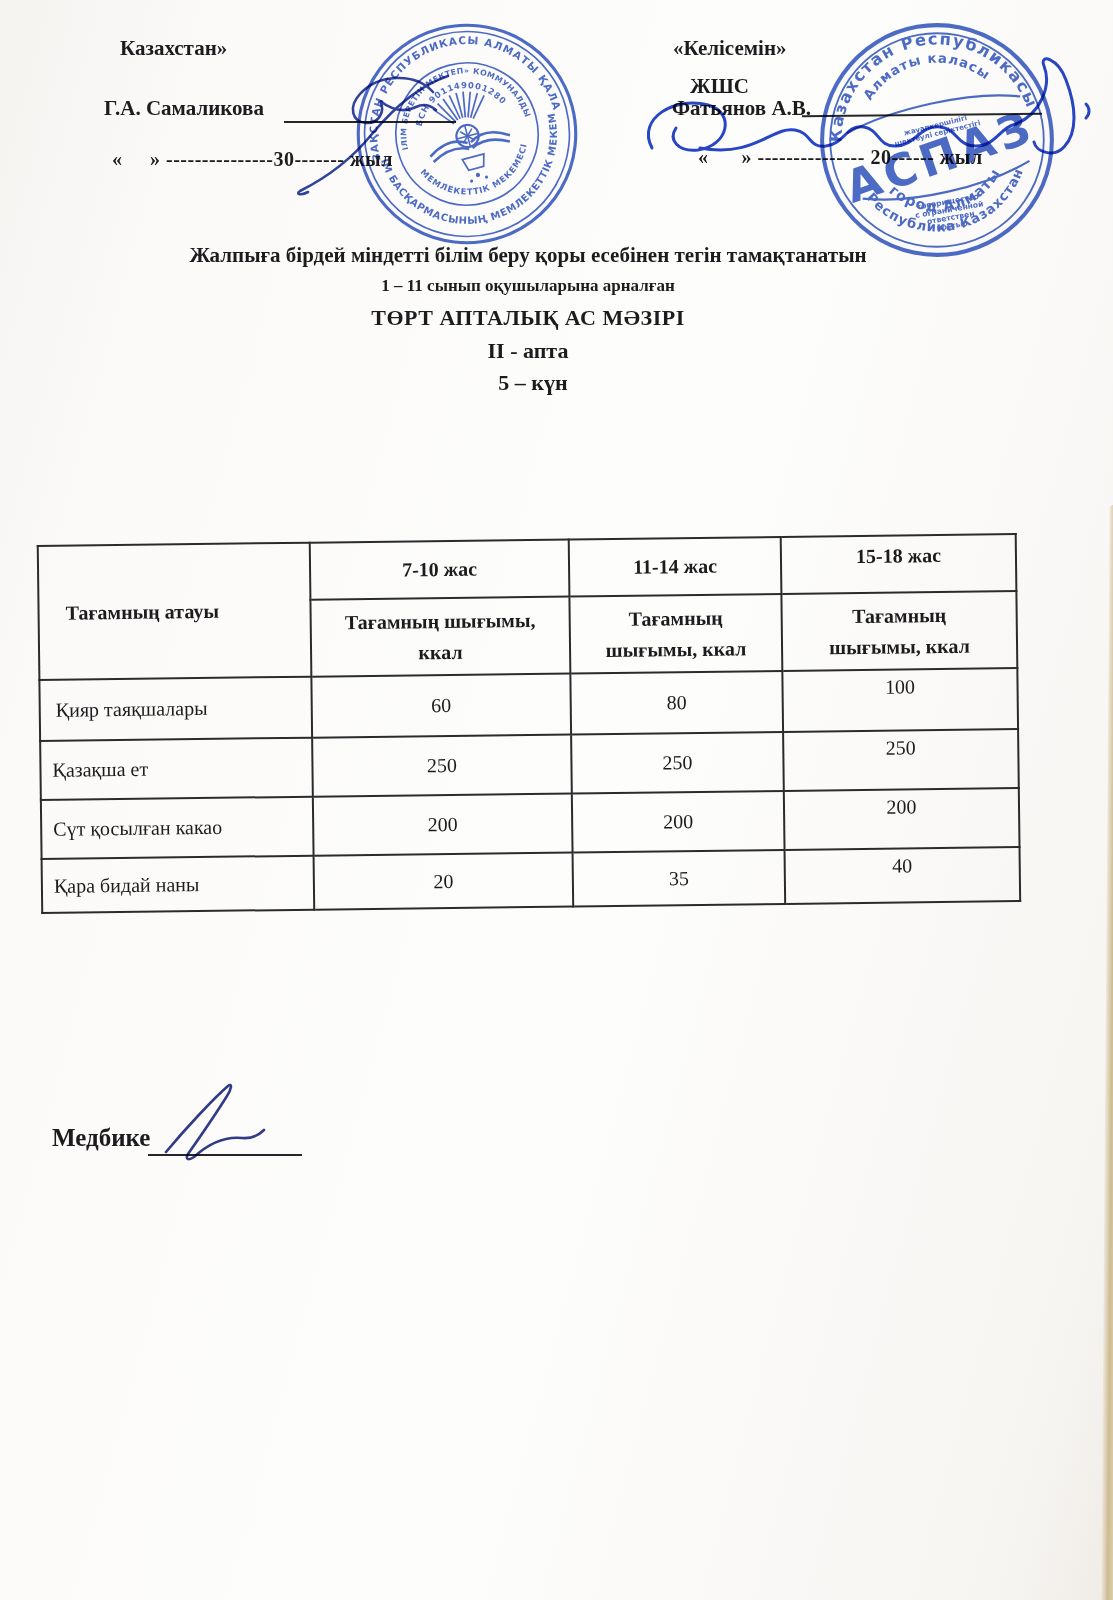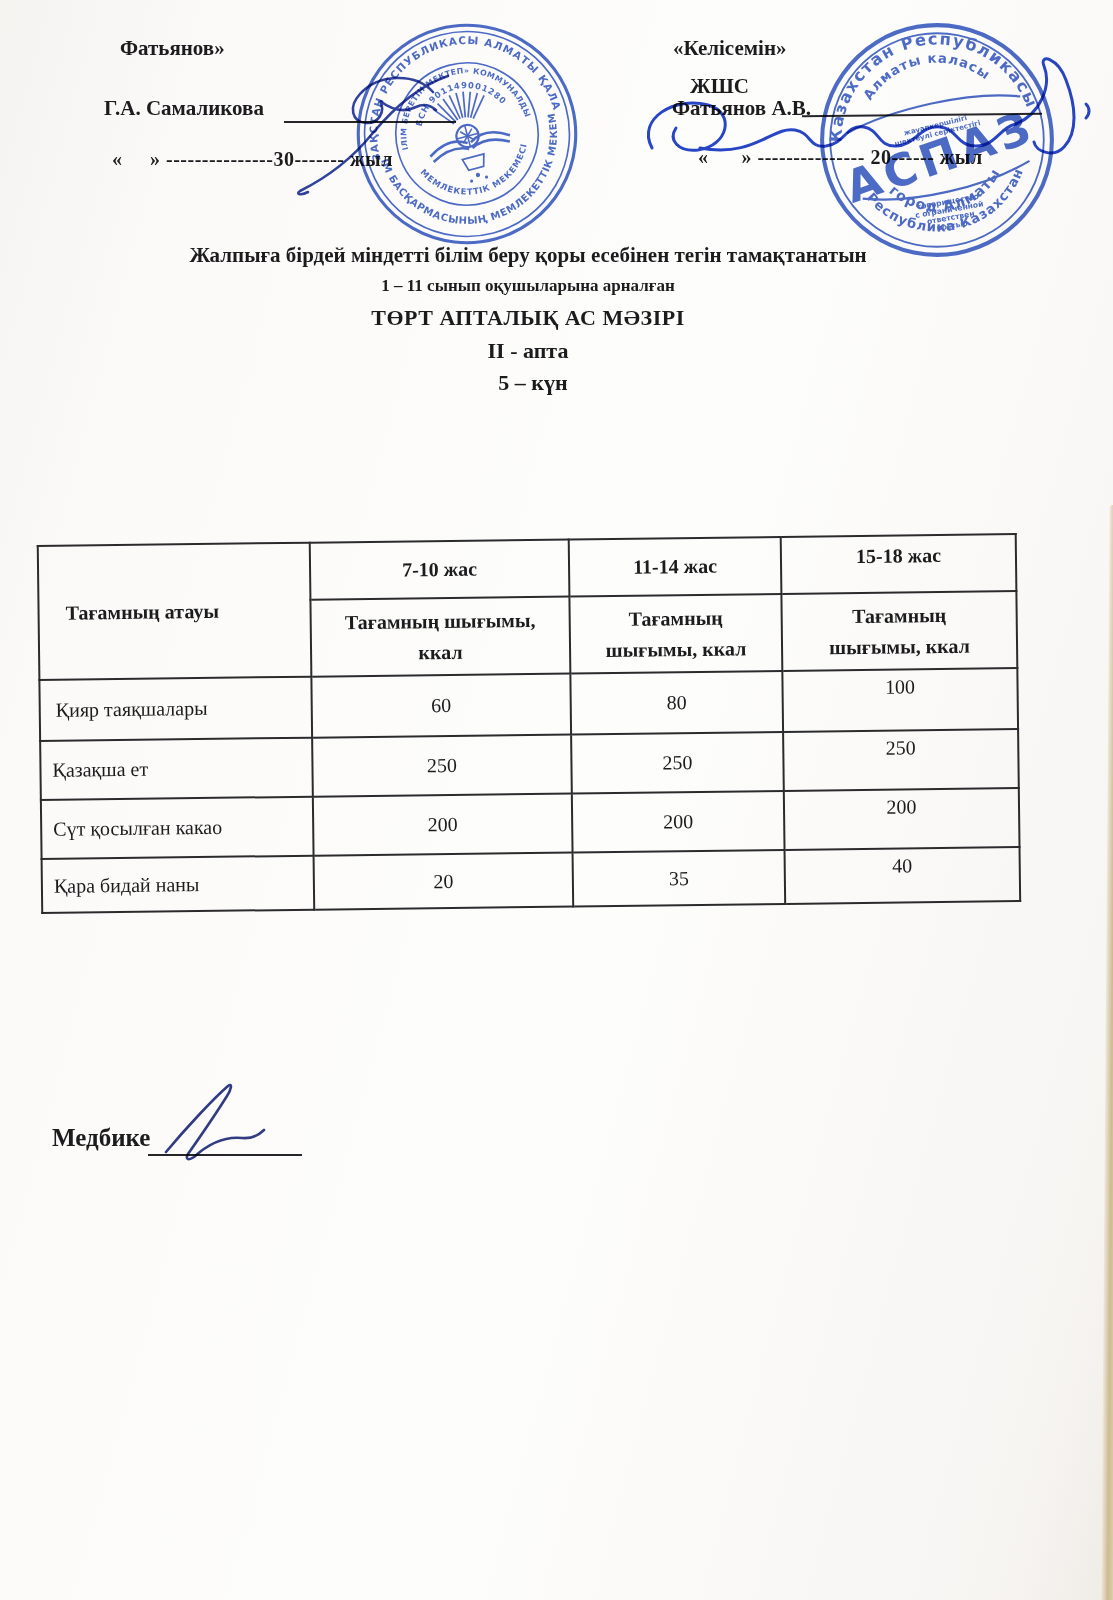--- a/index.html
+++ b/index.html
@@ -44,21 +44,21 @@
     background:linear-gradient(90deg,#efe9dd 0%,#cdbb92 45%,#d8c9a6 75%,#e7dfcd 100%);
     transform:rotate(0.45deg);transform-origin:bottom right;border-radius:3px;
   }
 </style>
 </head>
 <body>
 
 <div class="page">
 
   <div class="abs" style="left:120px;top:33px;">
-    <div class="hdr-line">Фатьянов»</div>
+    <div class="hdr-line">Казахстан»</div>
   </div>
   <div class="abs hdr-line" style="left:104px;top:93px;">Г.А. Самаликова</div>
   <div class="sig-underline" style="left:284px;top:121px;width:172px;"></div>
   <div class="abs date-line" style="left:112px;top:148px;">«     » ---------------30------- жыл</div>
 
   <div class="abs hdr-line" style="left:673px;top:33px;">«Келісемін»</div>
   <div class="abs hdr-line" style="left:690px;top:71px;">ЖШС</div>
   <div class="abs hdr-line" style="left:672px;top:93px;">Фатьянов А.В.</div>
   <div class="sig-underline" style="left:802px;top:114px;width:240px;transform:rotate(-0.6deg);"></div>
   <div class="abs date-line" style="left:698px;top:146px;">«      » --------------- 20------ жыл</div>

